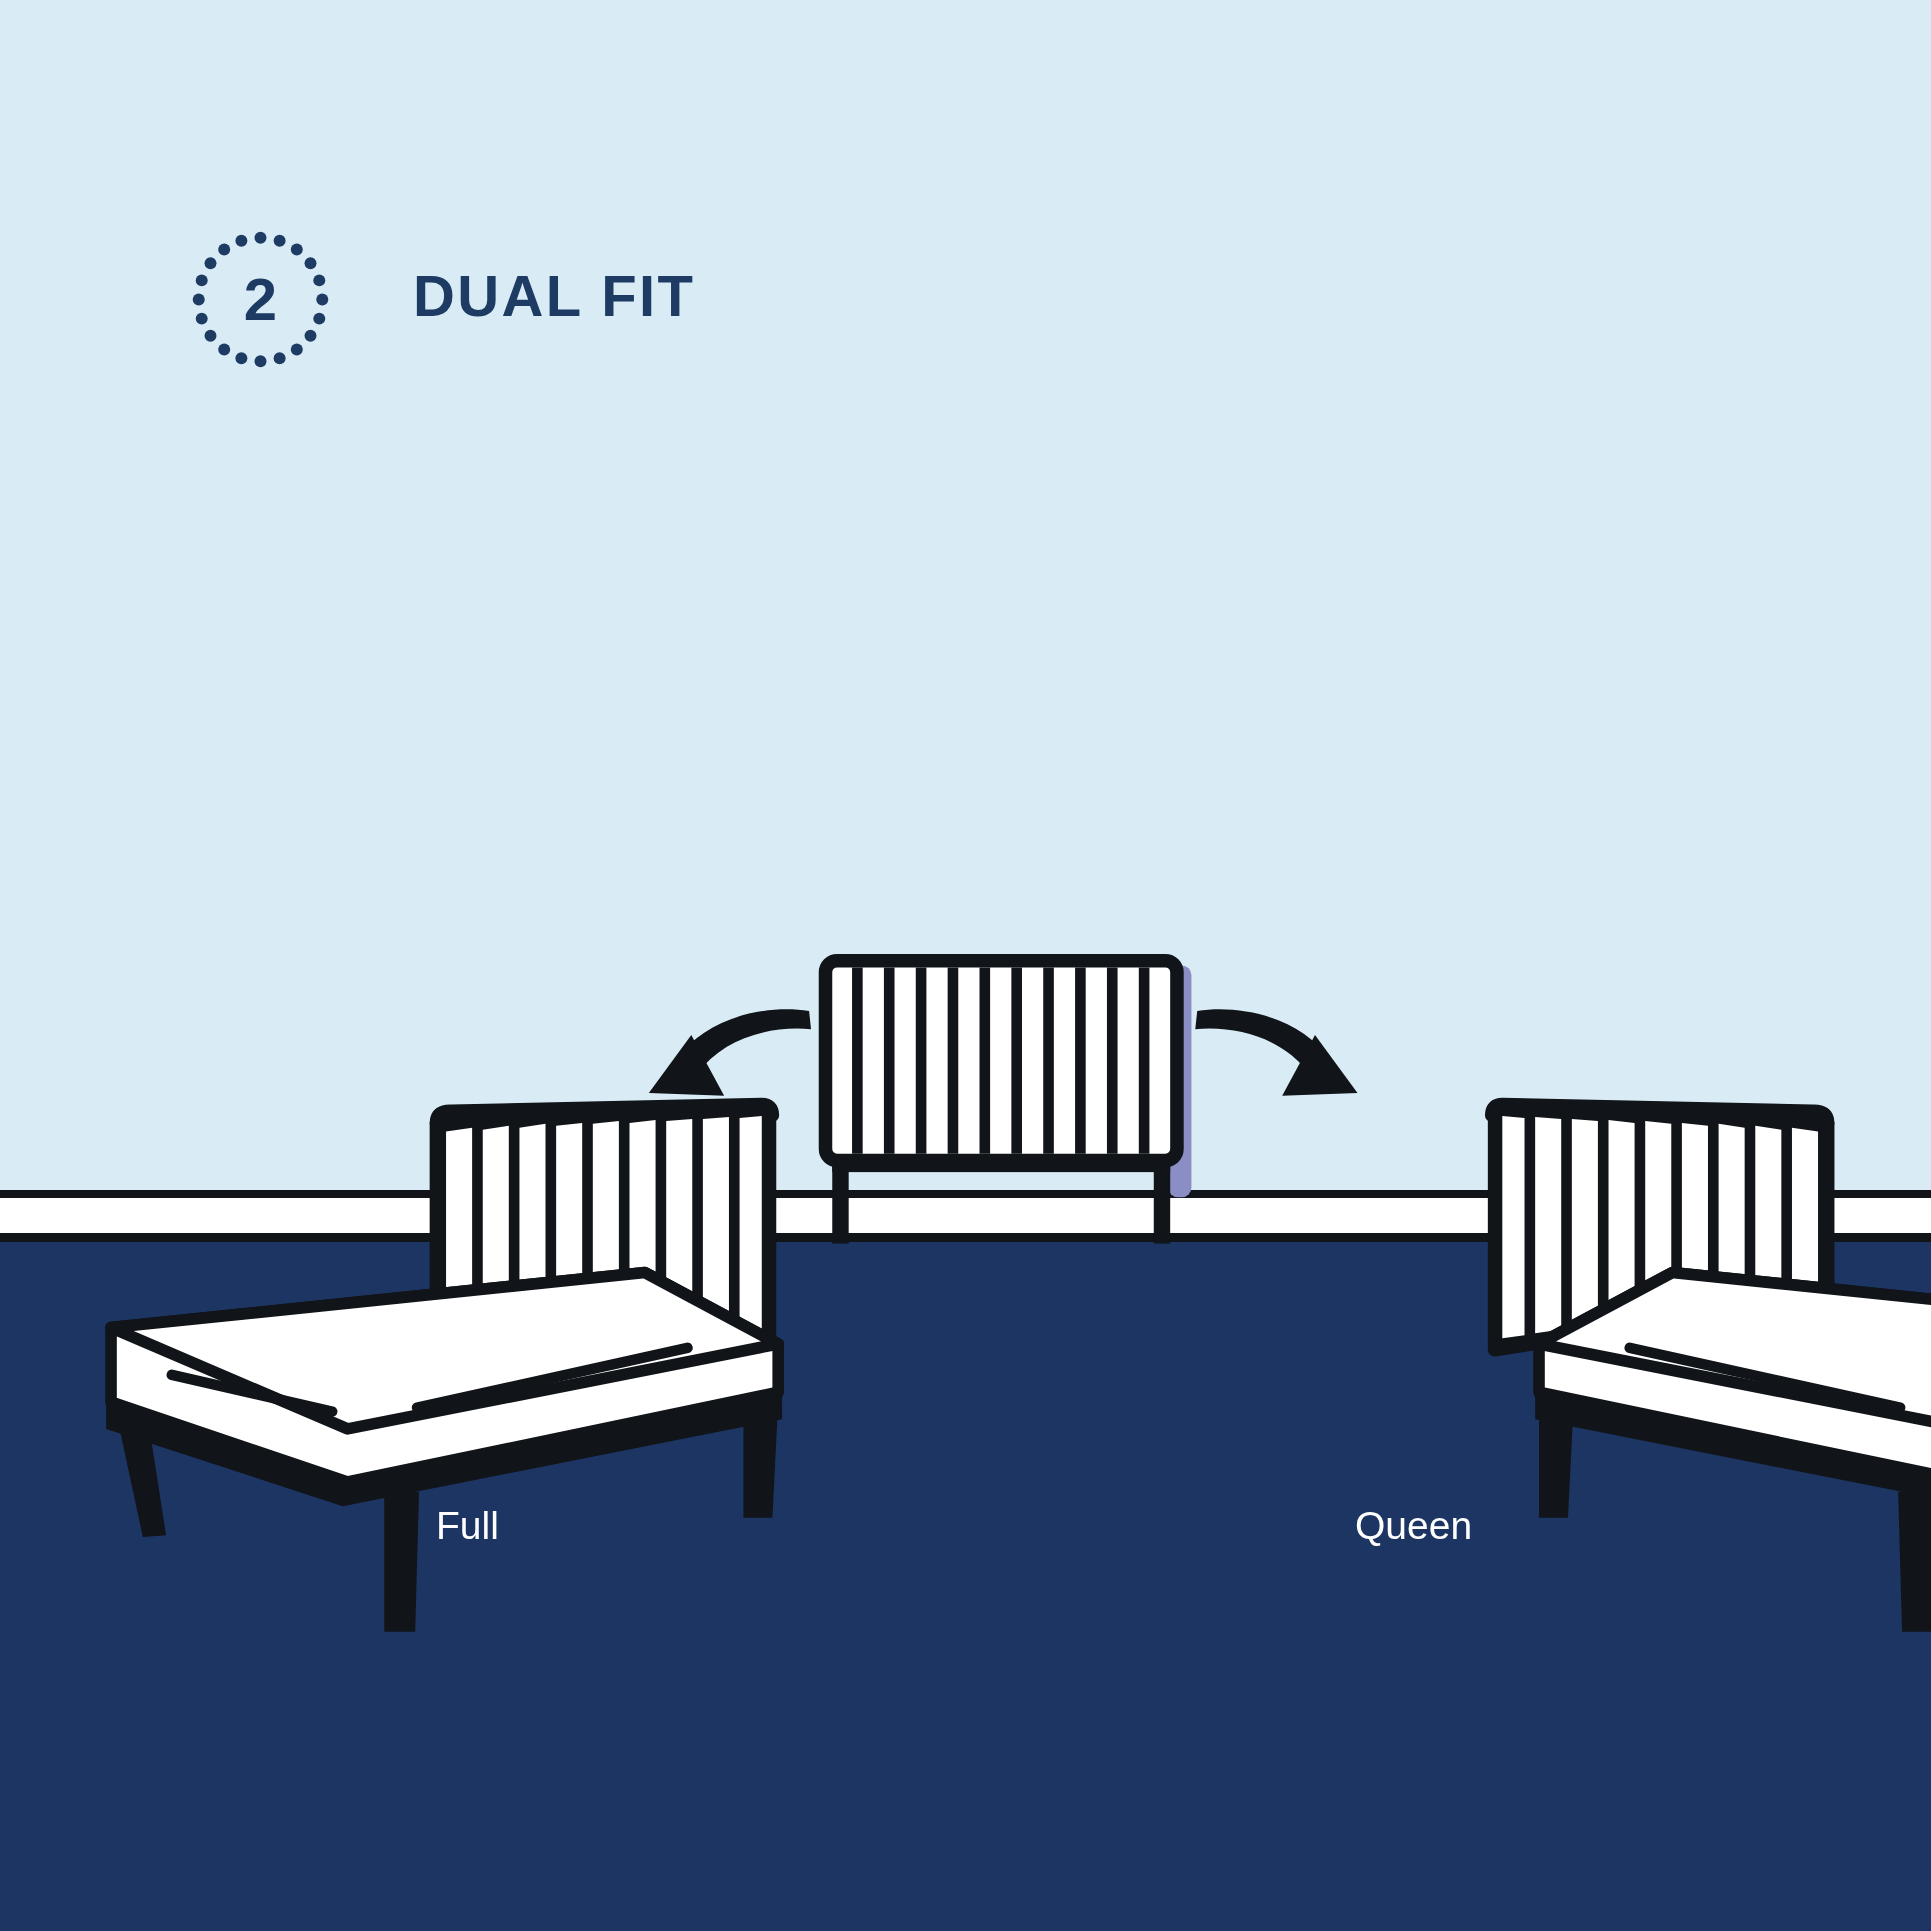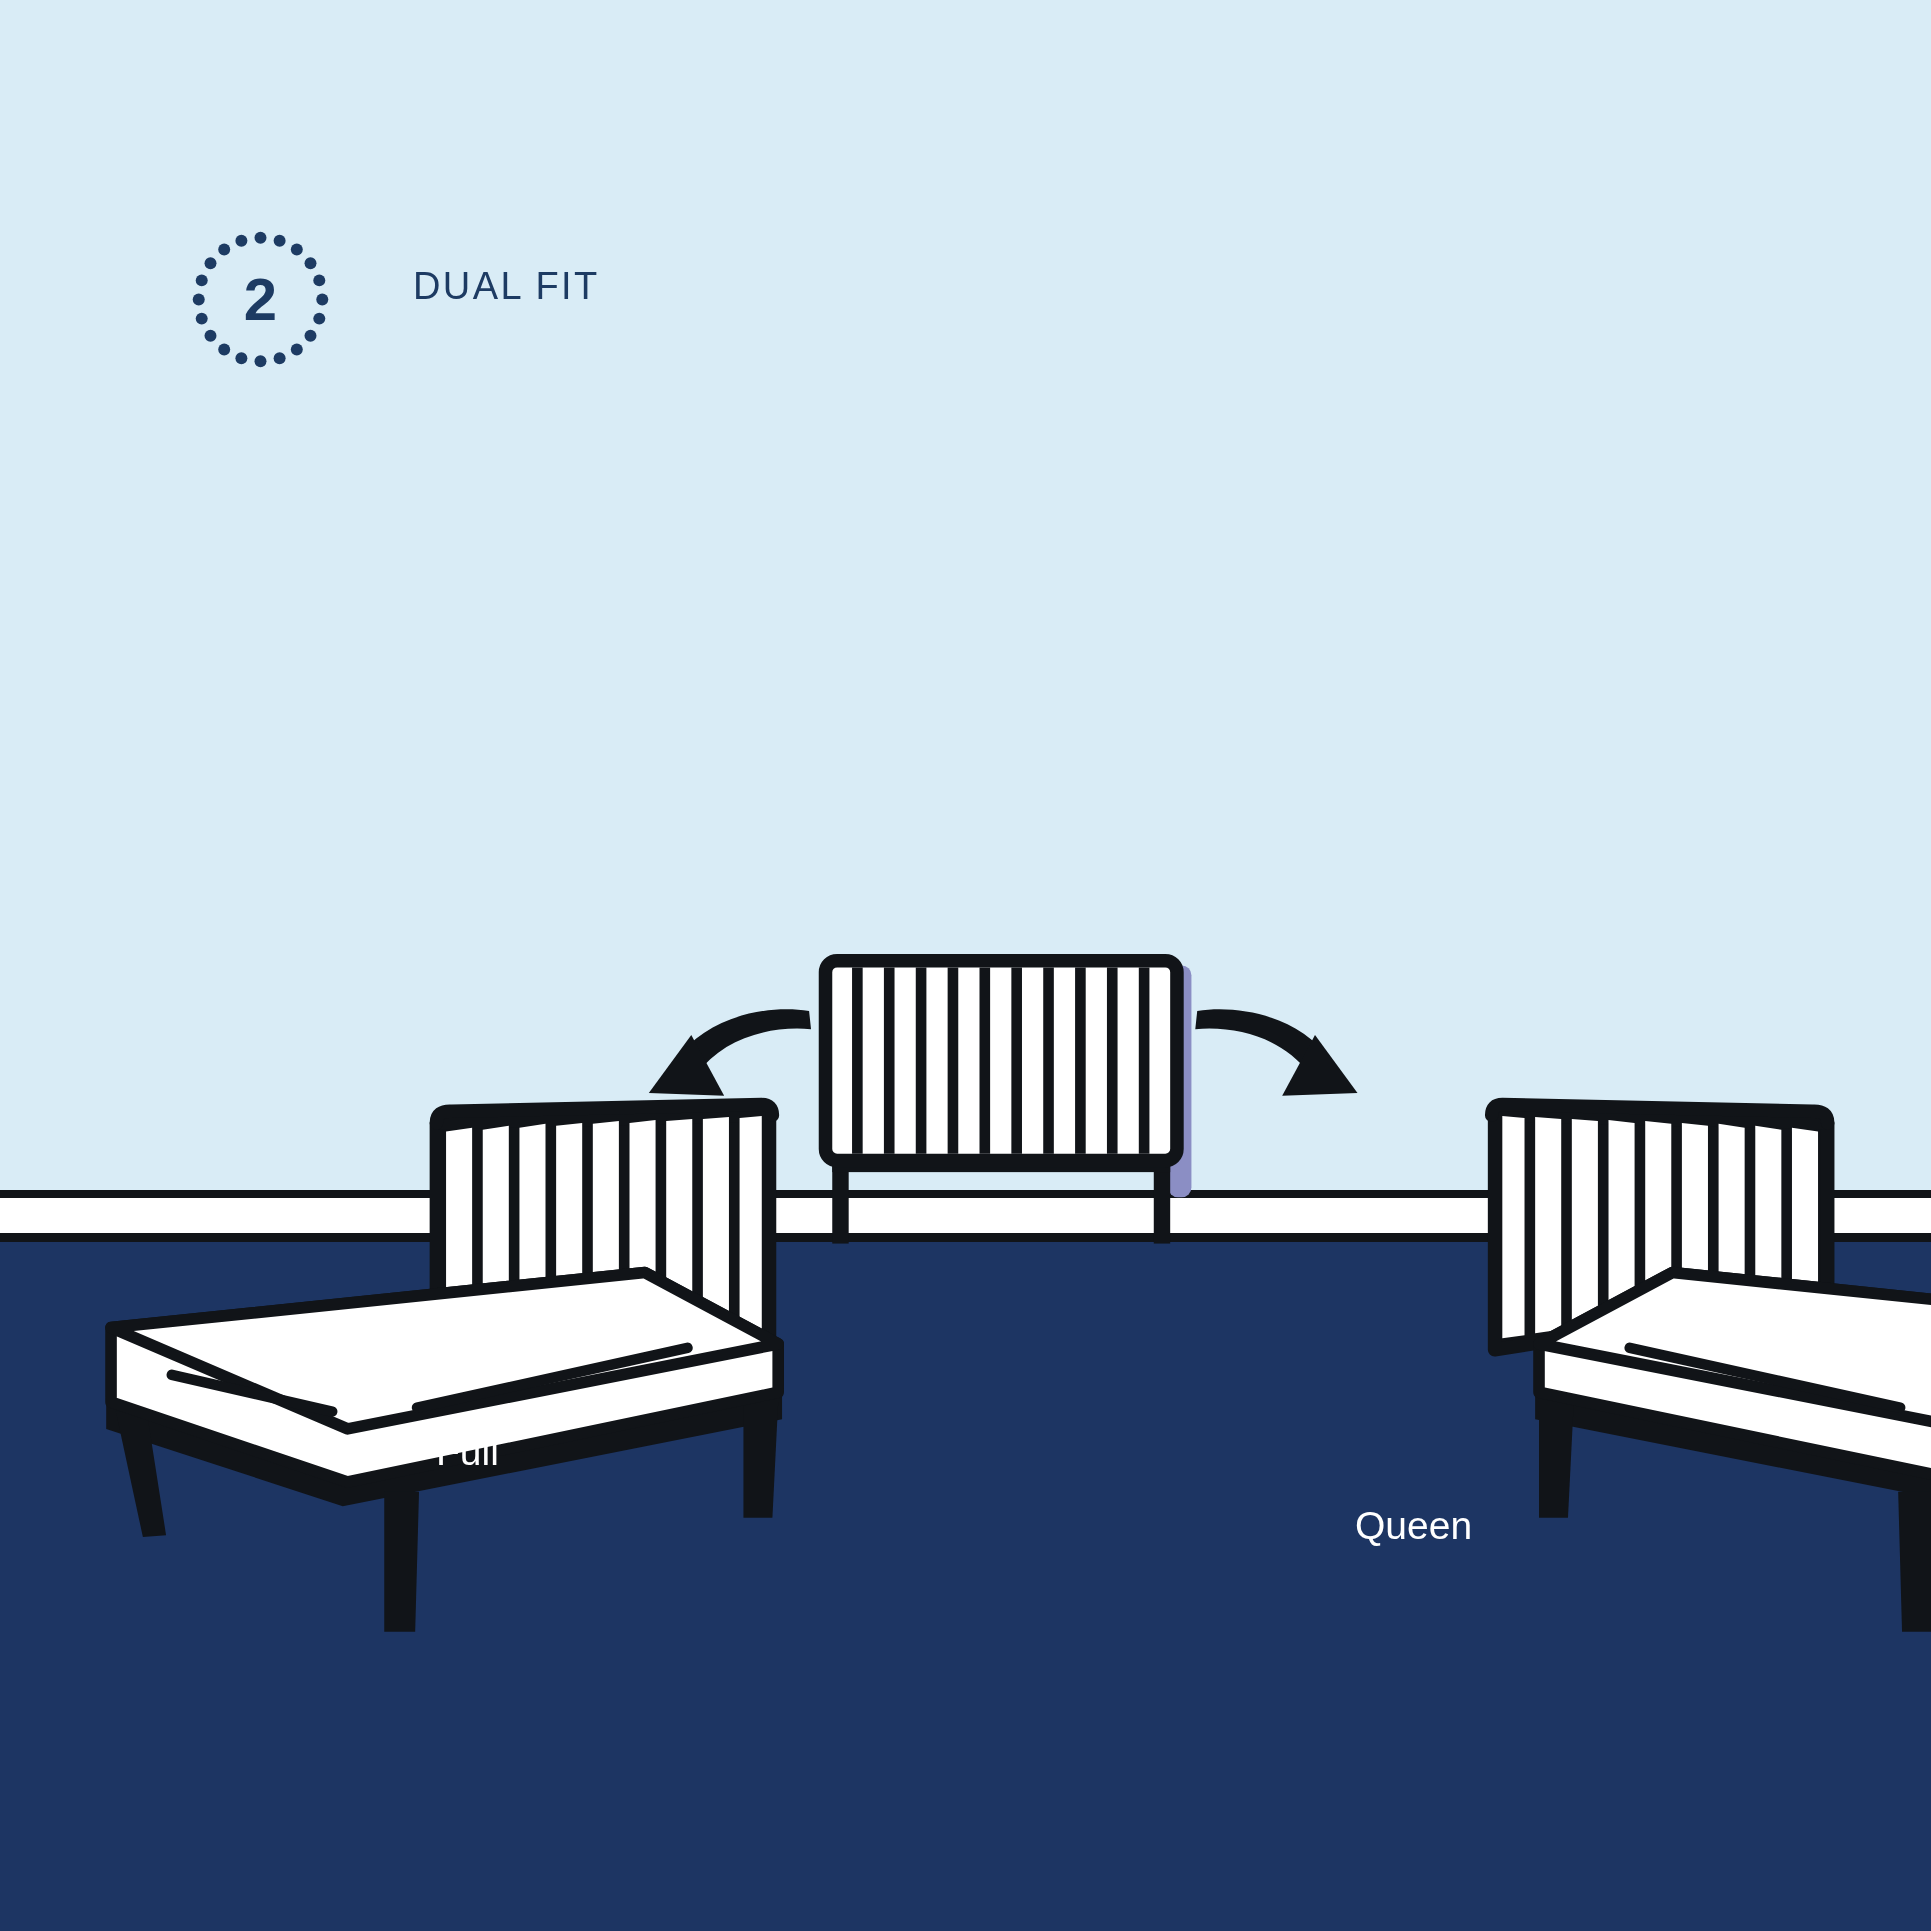--- a/index.html
+++ b/index.html
@@ -63,23 +63,23 @@
     top: 230px;
     width: 139px;
     height: 139px;
   }
   .badge svg { display: block; }
 
   .eyebrow {
     position: absolute;
     left: 413px;
     top: 267px;
-    font-size: 38px;
+    font-size: 58px;
     letter-spacing: 2.4px;
-    font-weight: 400;
+    font-weight: 700;
     color: #1d3b63;
     line-height: 1;
     white-space: nowrap;
   }
 
   .headline {
     position: absolute;
     left: 409px;
     top: 407px;
     font-size: 104px;
@@ -92,21 +92,21 @@
 
   
   .bed-label {
     position: absolute;
     color: #ffffff;
     font-size: 39px;
     font-weight: 400;
     line-height: 1;
     white-space: nowrap;
   }
-  #label-full  { left: 436px;  top: 1432px; }
+  #label-full  { left: 436px;  top: 1506px; }
   #label-queen { left: 1355px; top: 1506px; }
 
   
   .art {
     position: absolute;
     left: 0; top: 0;
     width: 1931px;
     height: 1931px;
     pointer-events: none;
   }

